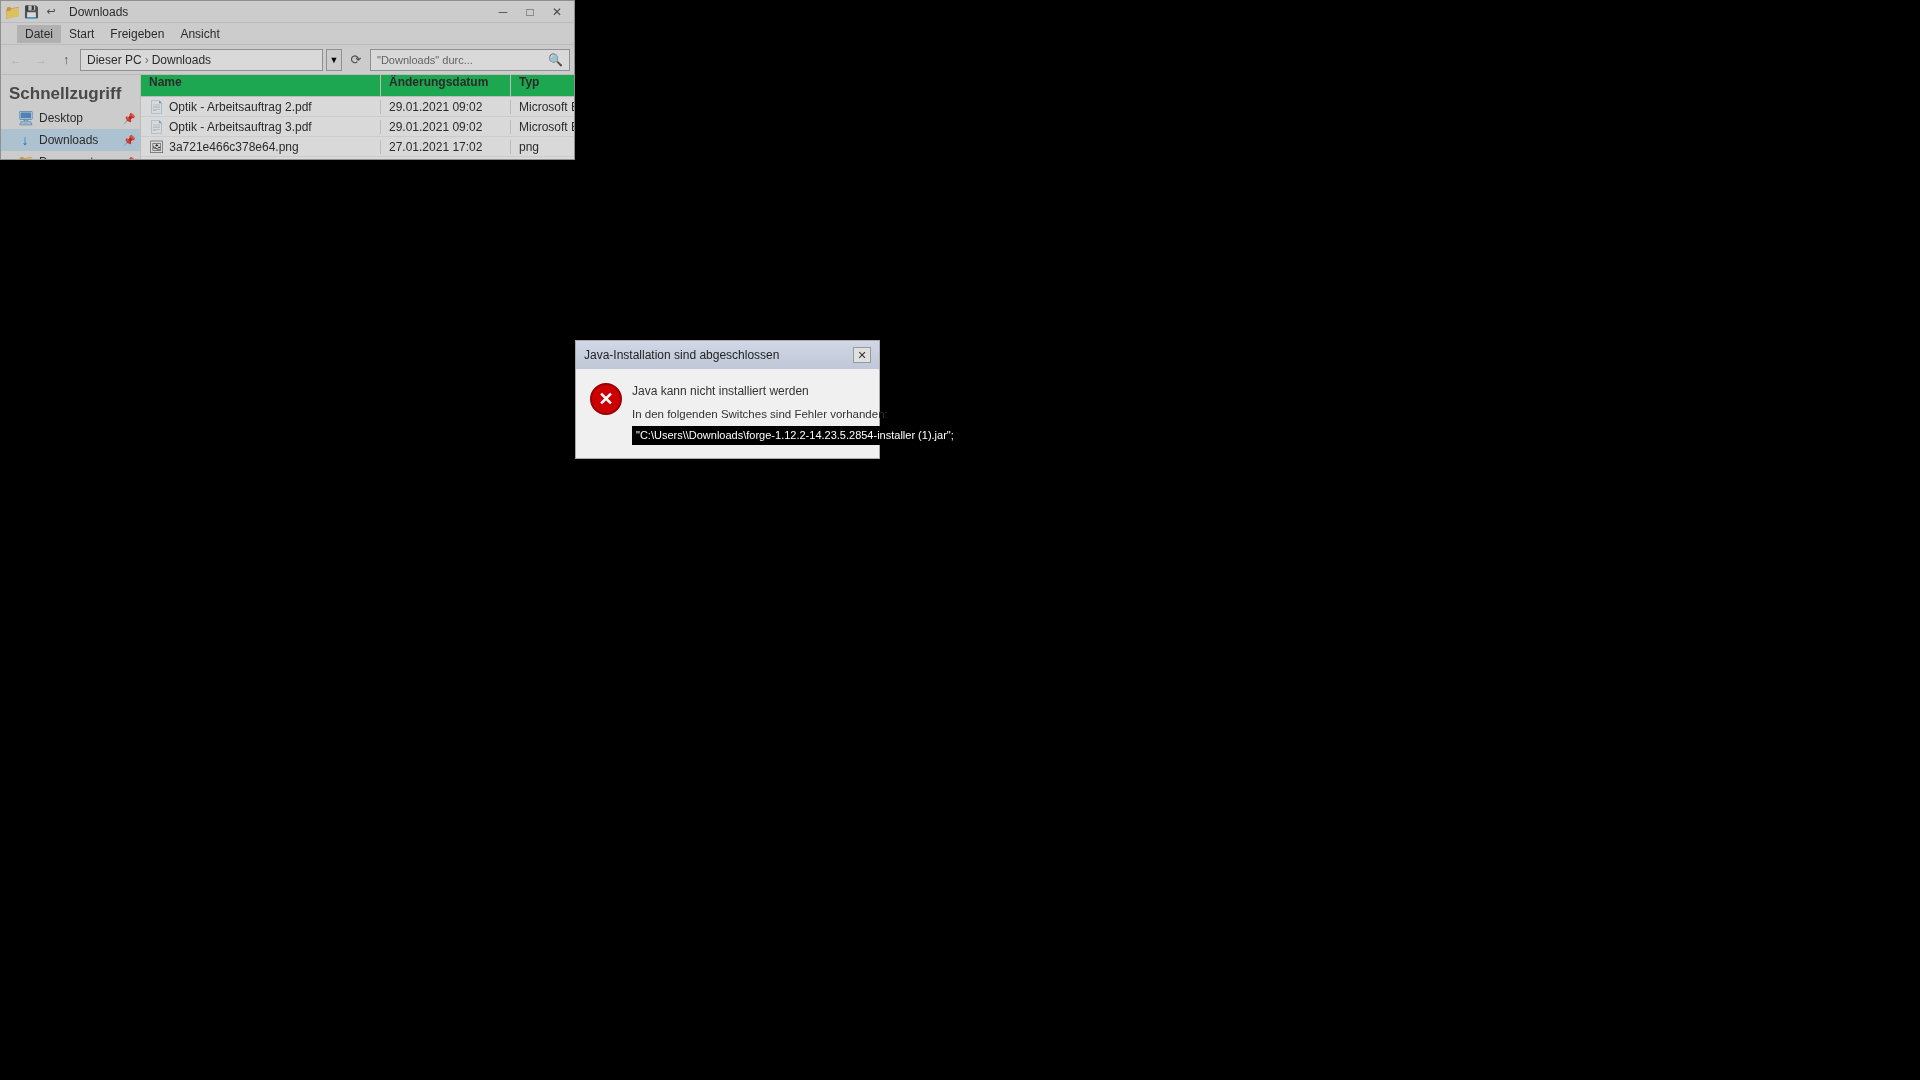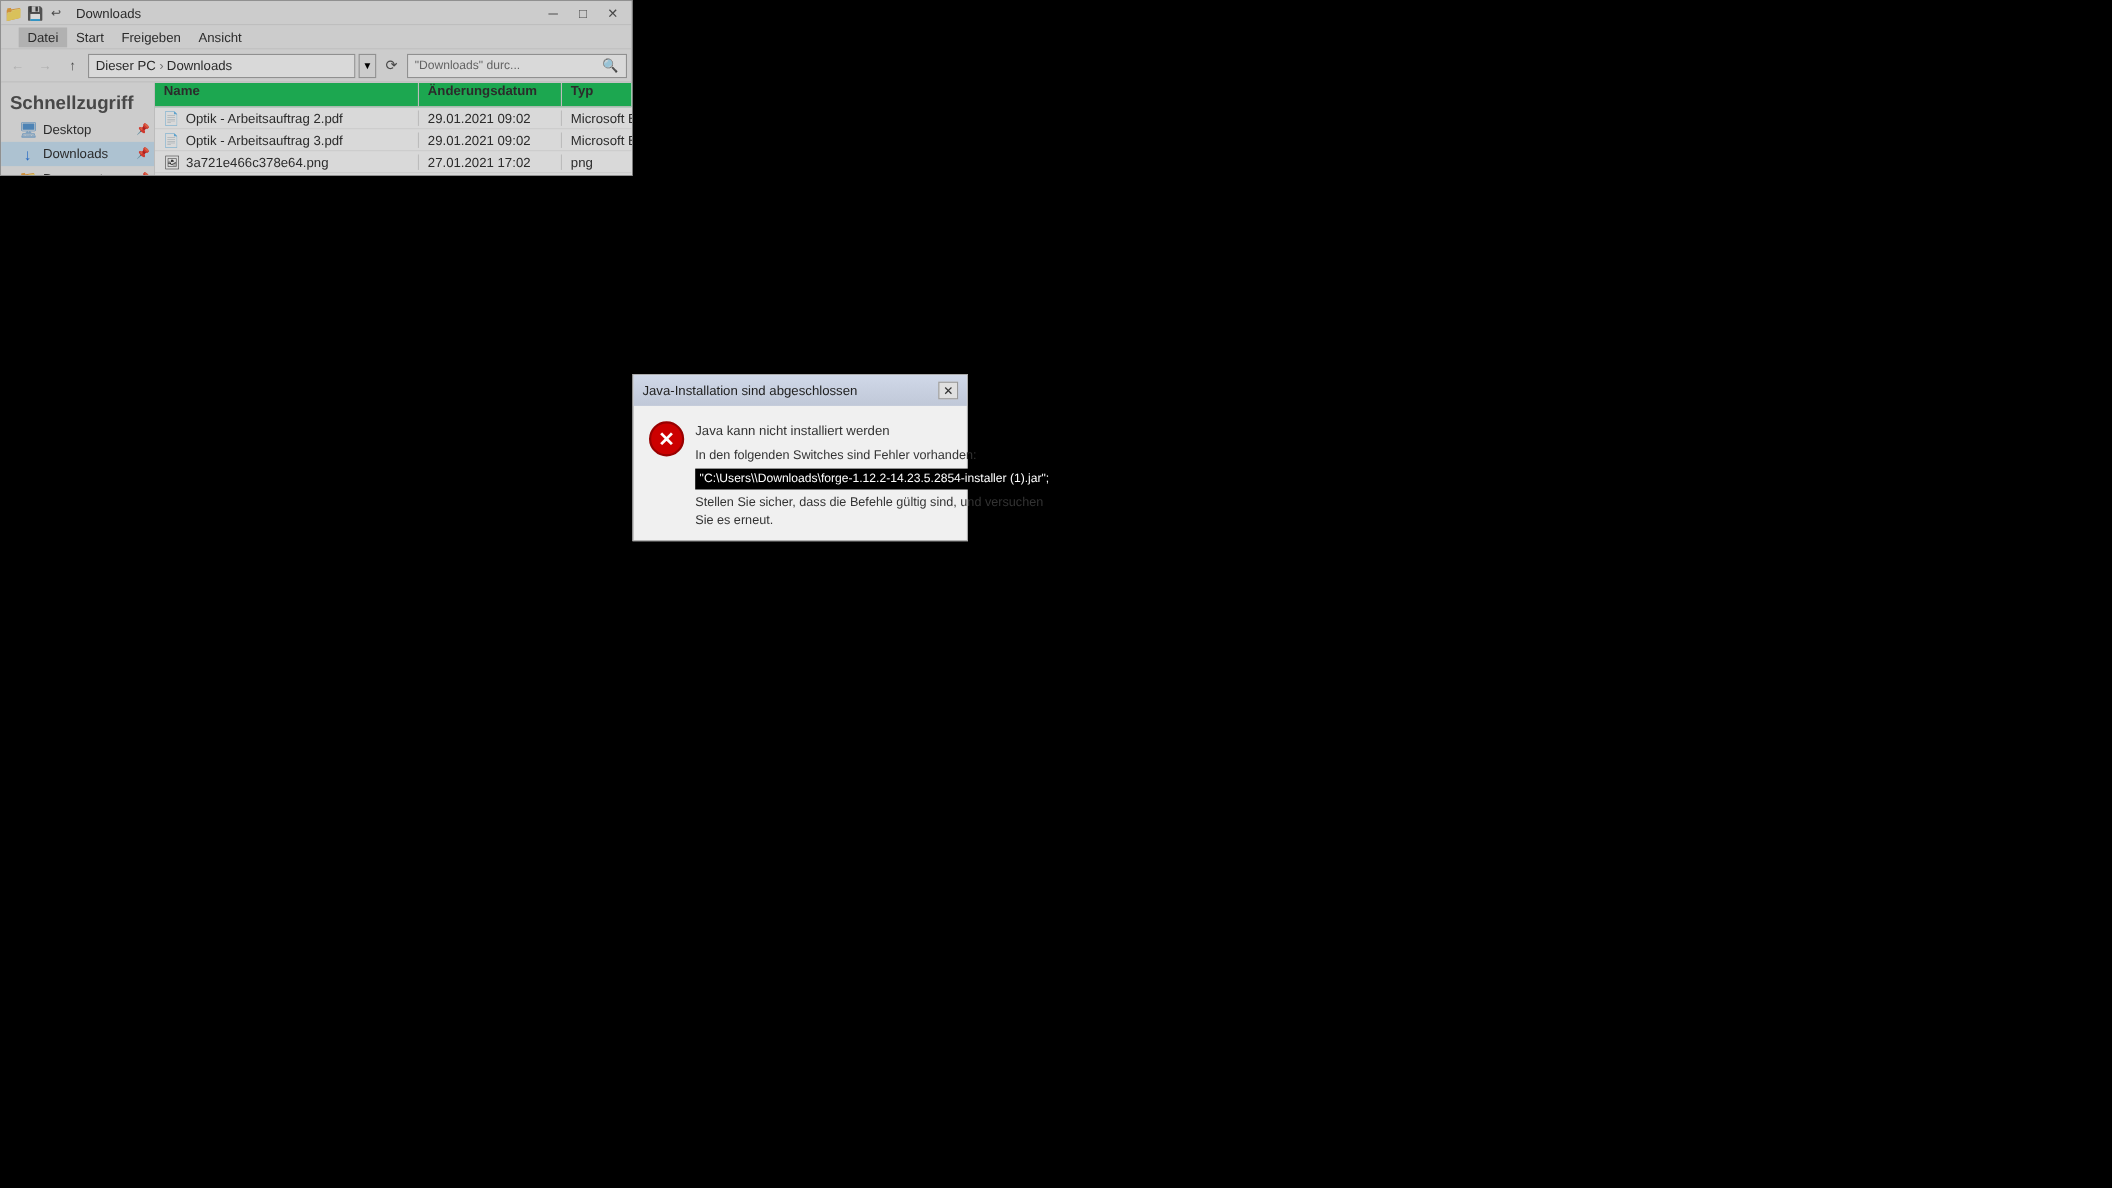--- a/index.html
+++ b/index.html
@@ -495,16 +495,15 @@
   <div class="dialog-content">
     <div class="error-icon-container">
       <div class="error-icon">✕</div>
     </div>
     <div class="dialog-text">
       <div class="dialog-text-title">Java kann nicht installiert werden</div>
       <div class="dialog-text-body">In den folgenden Switches sind Fehler vorhanden:</div>
       <div class="dialog-path-box">
         <span>"C:\Users\</span><span>\Downloads\forge-1.12.2-14.23.5.2854-installer (1).jar";</span>
       </div>
-      <div class="dialog-text-footer">Stellen Sie sicher, dass die Befehle gültig sind, und versuchen Sie es erneut.</div>
     </div>
   </div>
 </div>
 
 </body></html>

